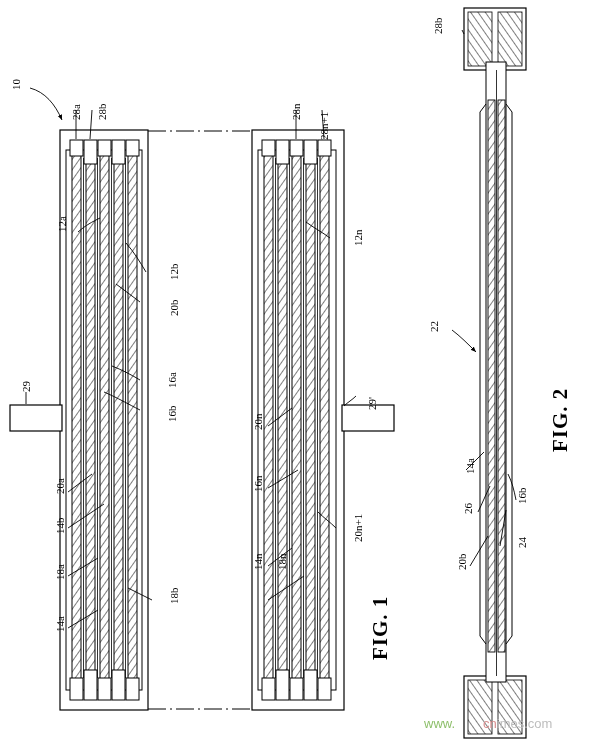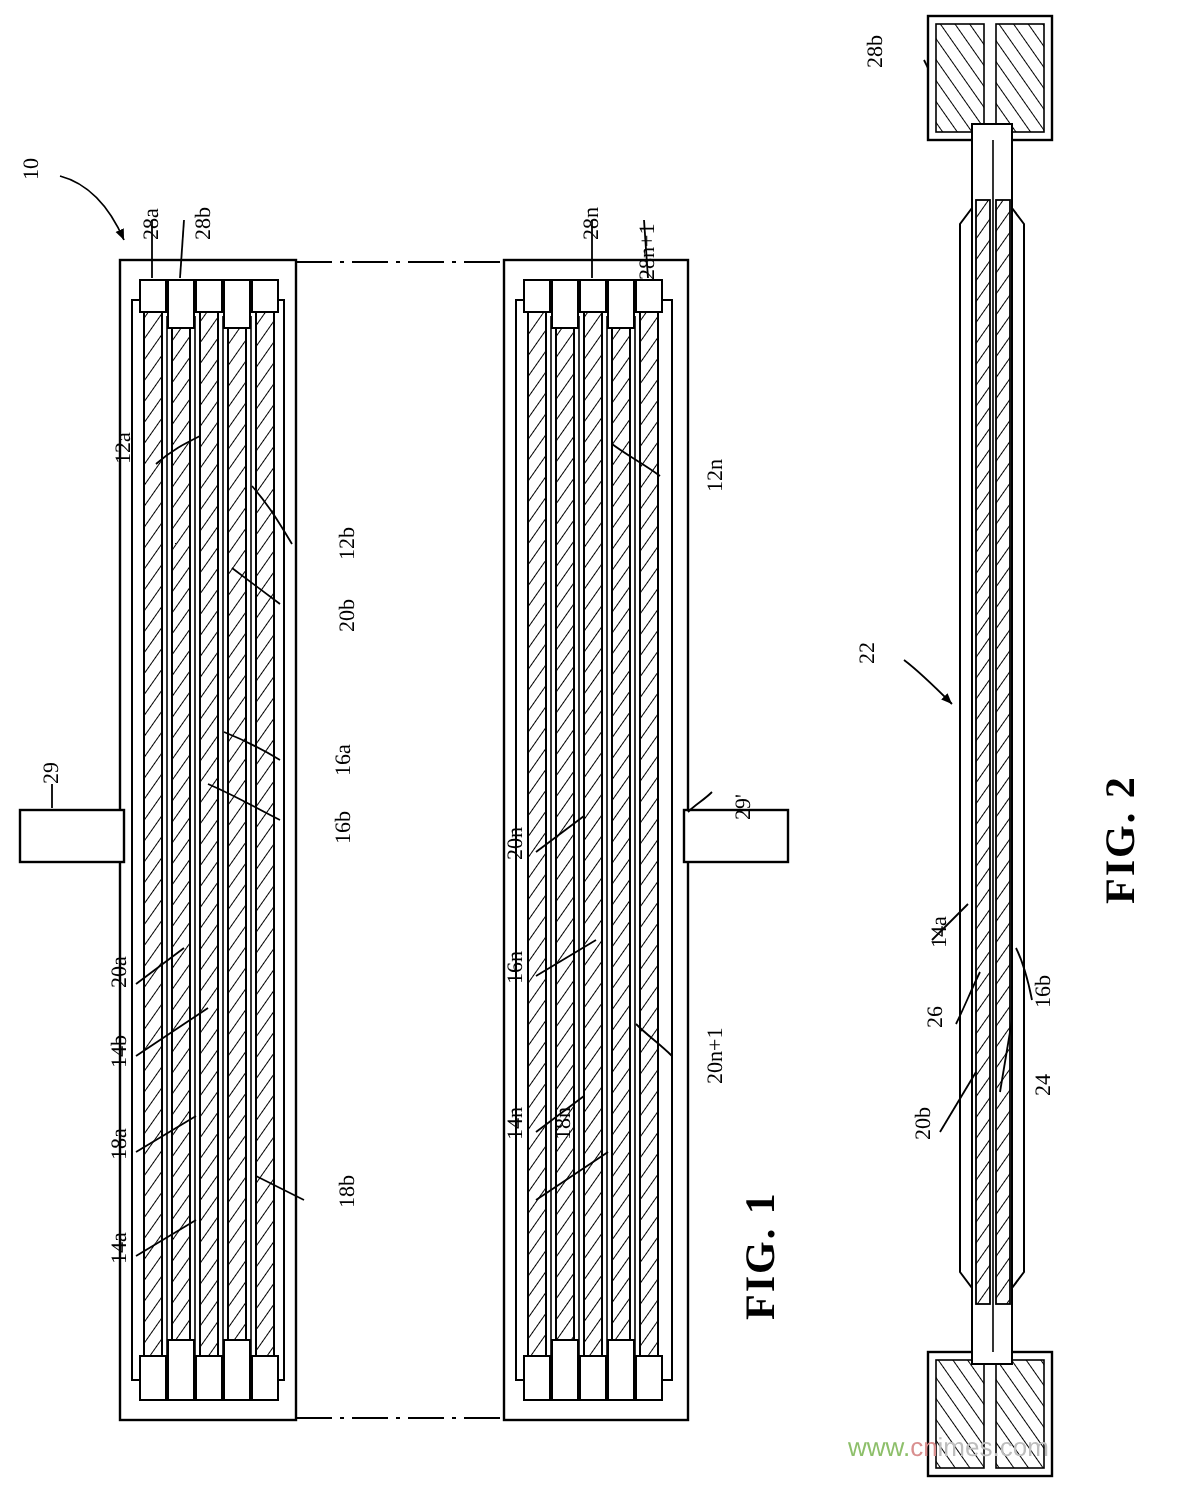--- a/index.html
+++ b/index.html
@@ -47,21 +47,21 @@
     transform-origin: left top;
   }
   .wm {
     position: absolute;
     font-family: "Liberation Sans", sans-serif;
     font-size: 13px;
     color: #bdbdbd;
     white-space: nowrap;
   }
   .wm .g { color: #8dbf6a; text-align: right; }
-  .wm .r { color: #d98f8f; }
+  .wm .r { color: #d98f8f; margin-left: 28px; }
 </style>
 </head>
 <body>
 
 <div id="sheet">
 
   <svg class="drawing" viewBox="0 0 600 746" xmlns="http://www.w3.org/2000/svg">
     <defs>
       <pattern id="hatch" width="6" height="6" patternUnits="userSpaceOnUse" patternTransform="rotate(35)">
         <line x1="0" y1="0" x2="0" y2="6" stroke="#000" stroke-width="1"></line>

